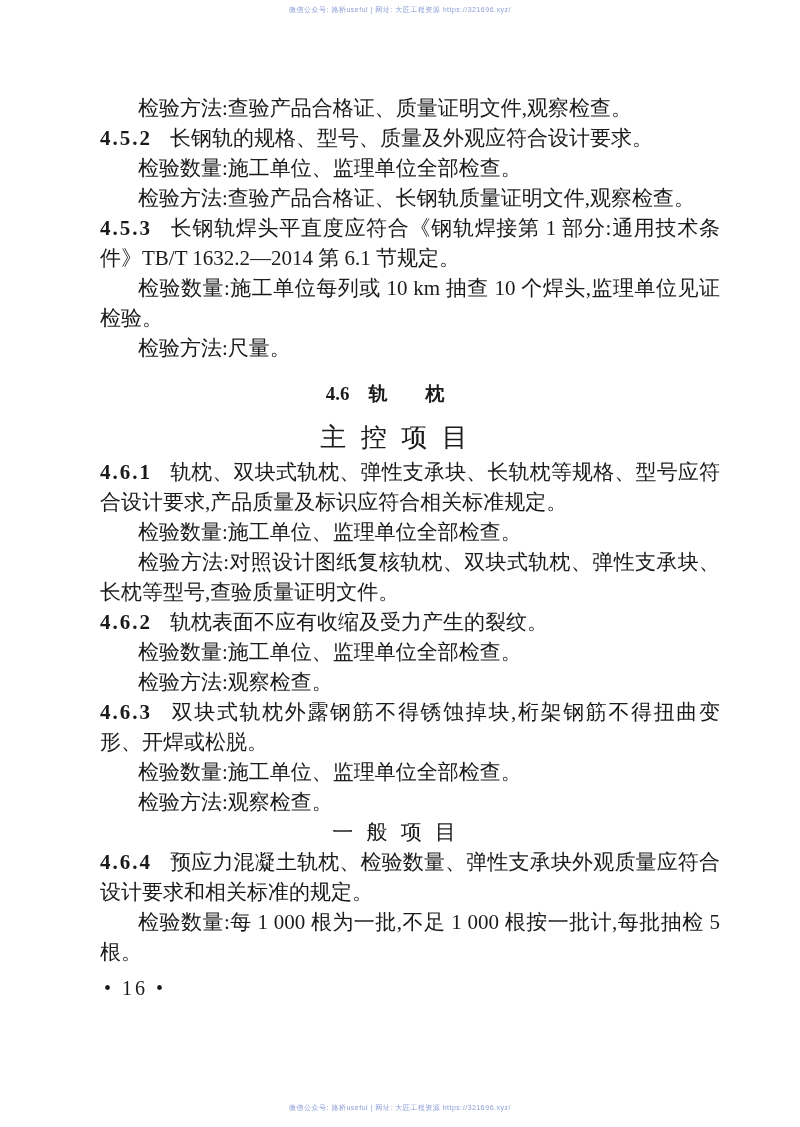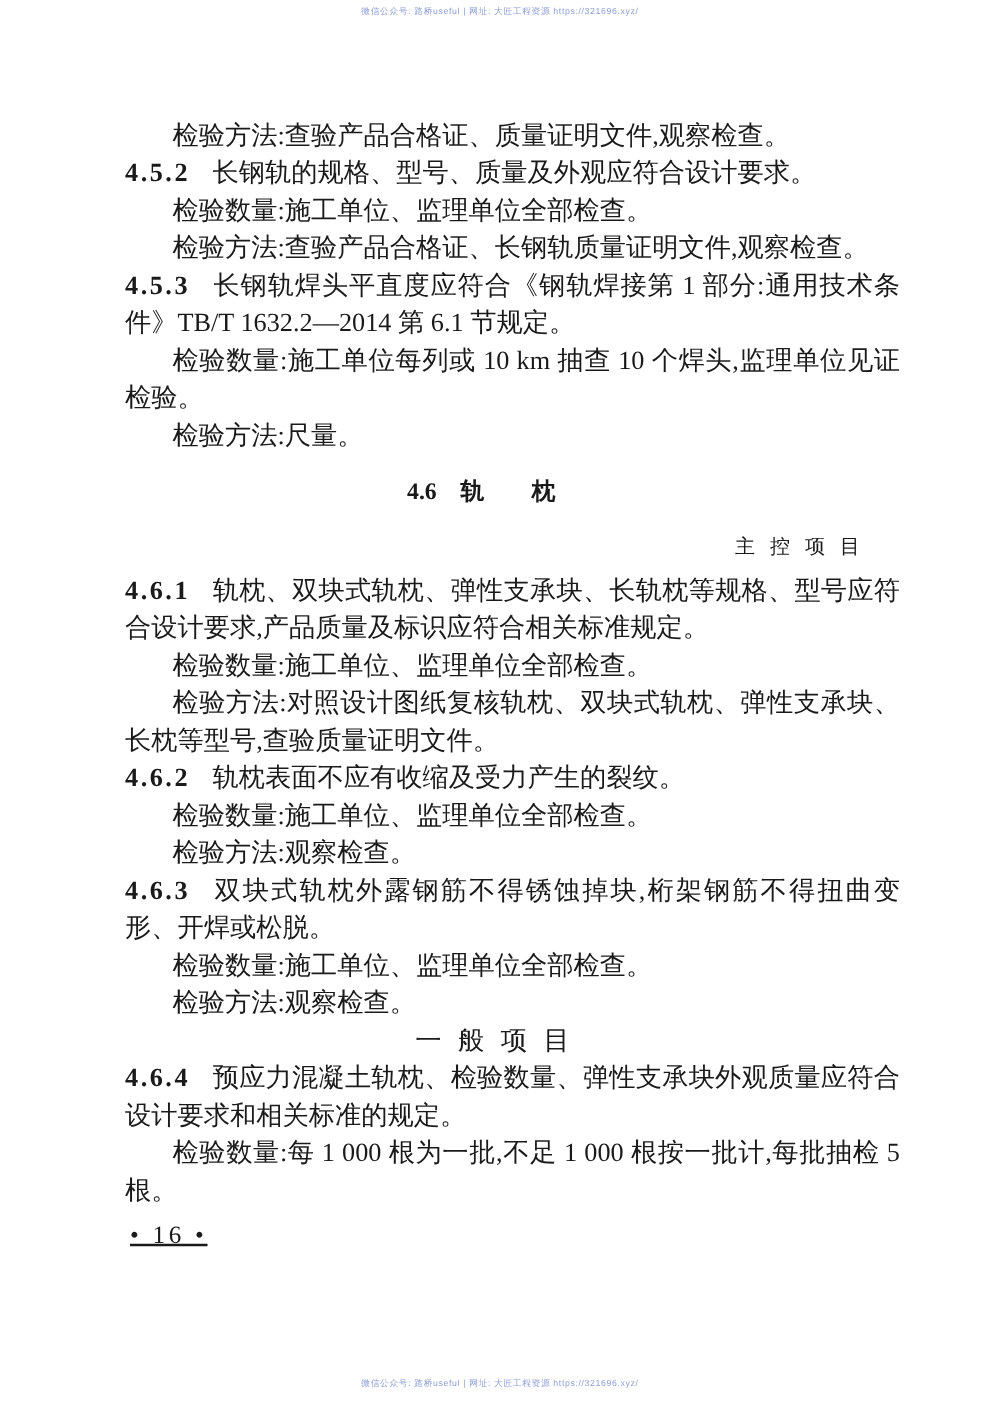--- a/index.html
+++ b/index.html
@@ -44,42 +44,41 @@
     white-space: nowrap;
   }
   .section-heading {
     font-weight: bold;
     font-size: 19px;
     text-align: center;
     margin: 16px 50px 0 0 !important;
     text-indent: 0;
   }
   .subheading {
-    text-align: right;
-    font-size: 16px;
+    text-align: center;
+    font-size: 26px;
     letter-spacing: 4px;
     margin: 14px 28px 4px 0 !important;
     text-indent: 0;
   }
   .subheading-flush {
     text-align: center;
     font-size: 21px;
     letter-spacing: 4px;
     margin: 0 28px 0 0 !important;
     text-indent: 0;
   }
   .page-number {
     position: absolute;
     left: 104px;
     top: 973px;
     font-size: 20px;
     line-height: 30px;
     letter-spacing: 3px;
     color: #1a1a1a;
-    text-decoration: underline;
   }
 </style>
 </head>
 <body>
 
 <div class="watermark top">微信公众号: 路桥useful | 网址: 大匠工程资源 https://321696.xyz/</div>
 
 <div class="content">
     <p class="p-indent">检验方法:查验产品合格证、质量证明文件,观察检查。</p>
     <p class="p-clause"><span class="clause-num">4.5.2</span><span>长钢轨的规格、型号、质量及外观应符合设计要求。</span></p>

